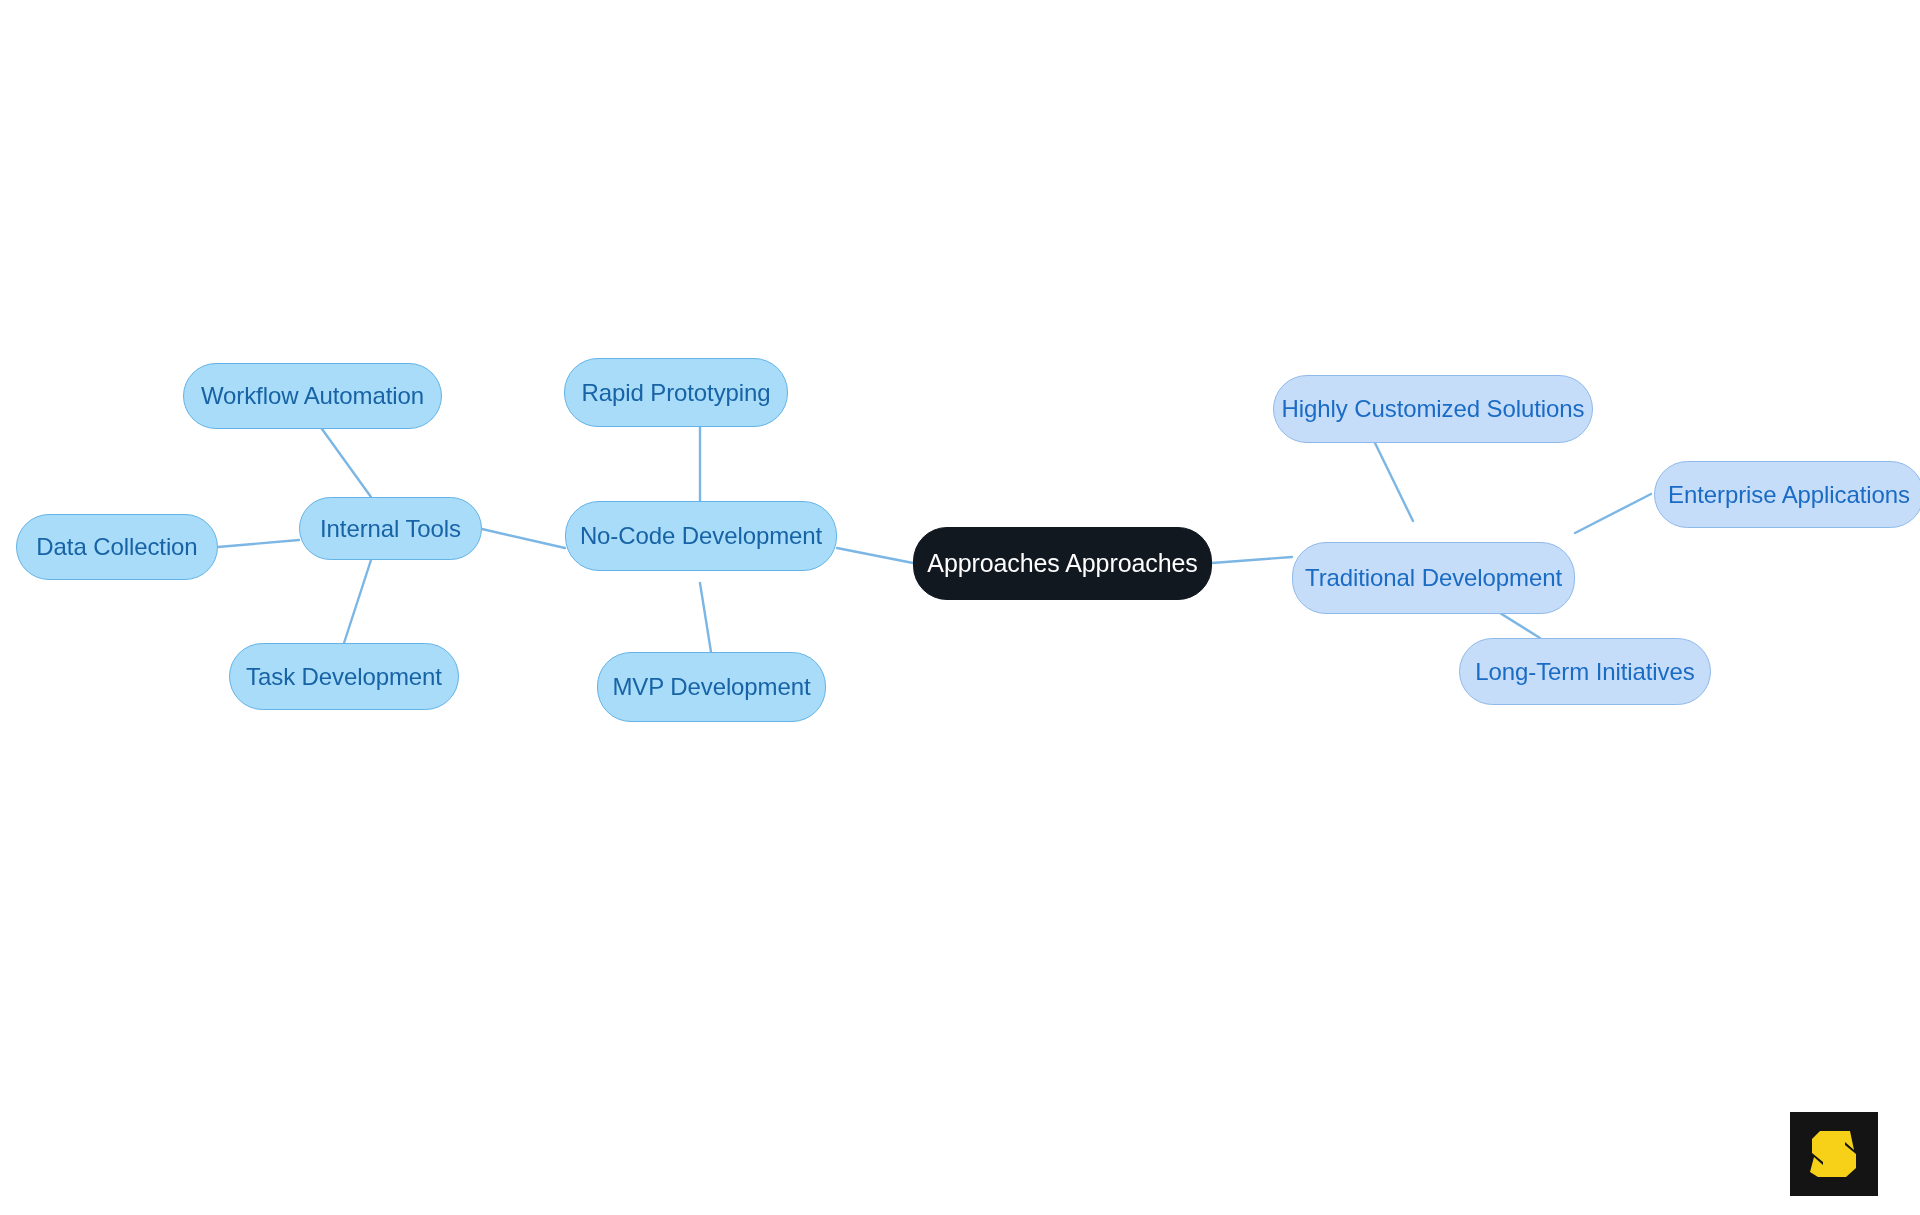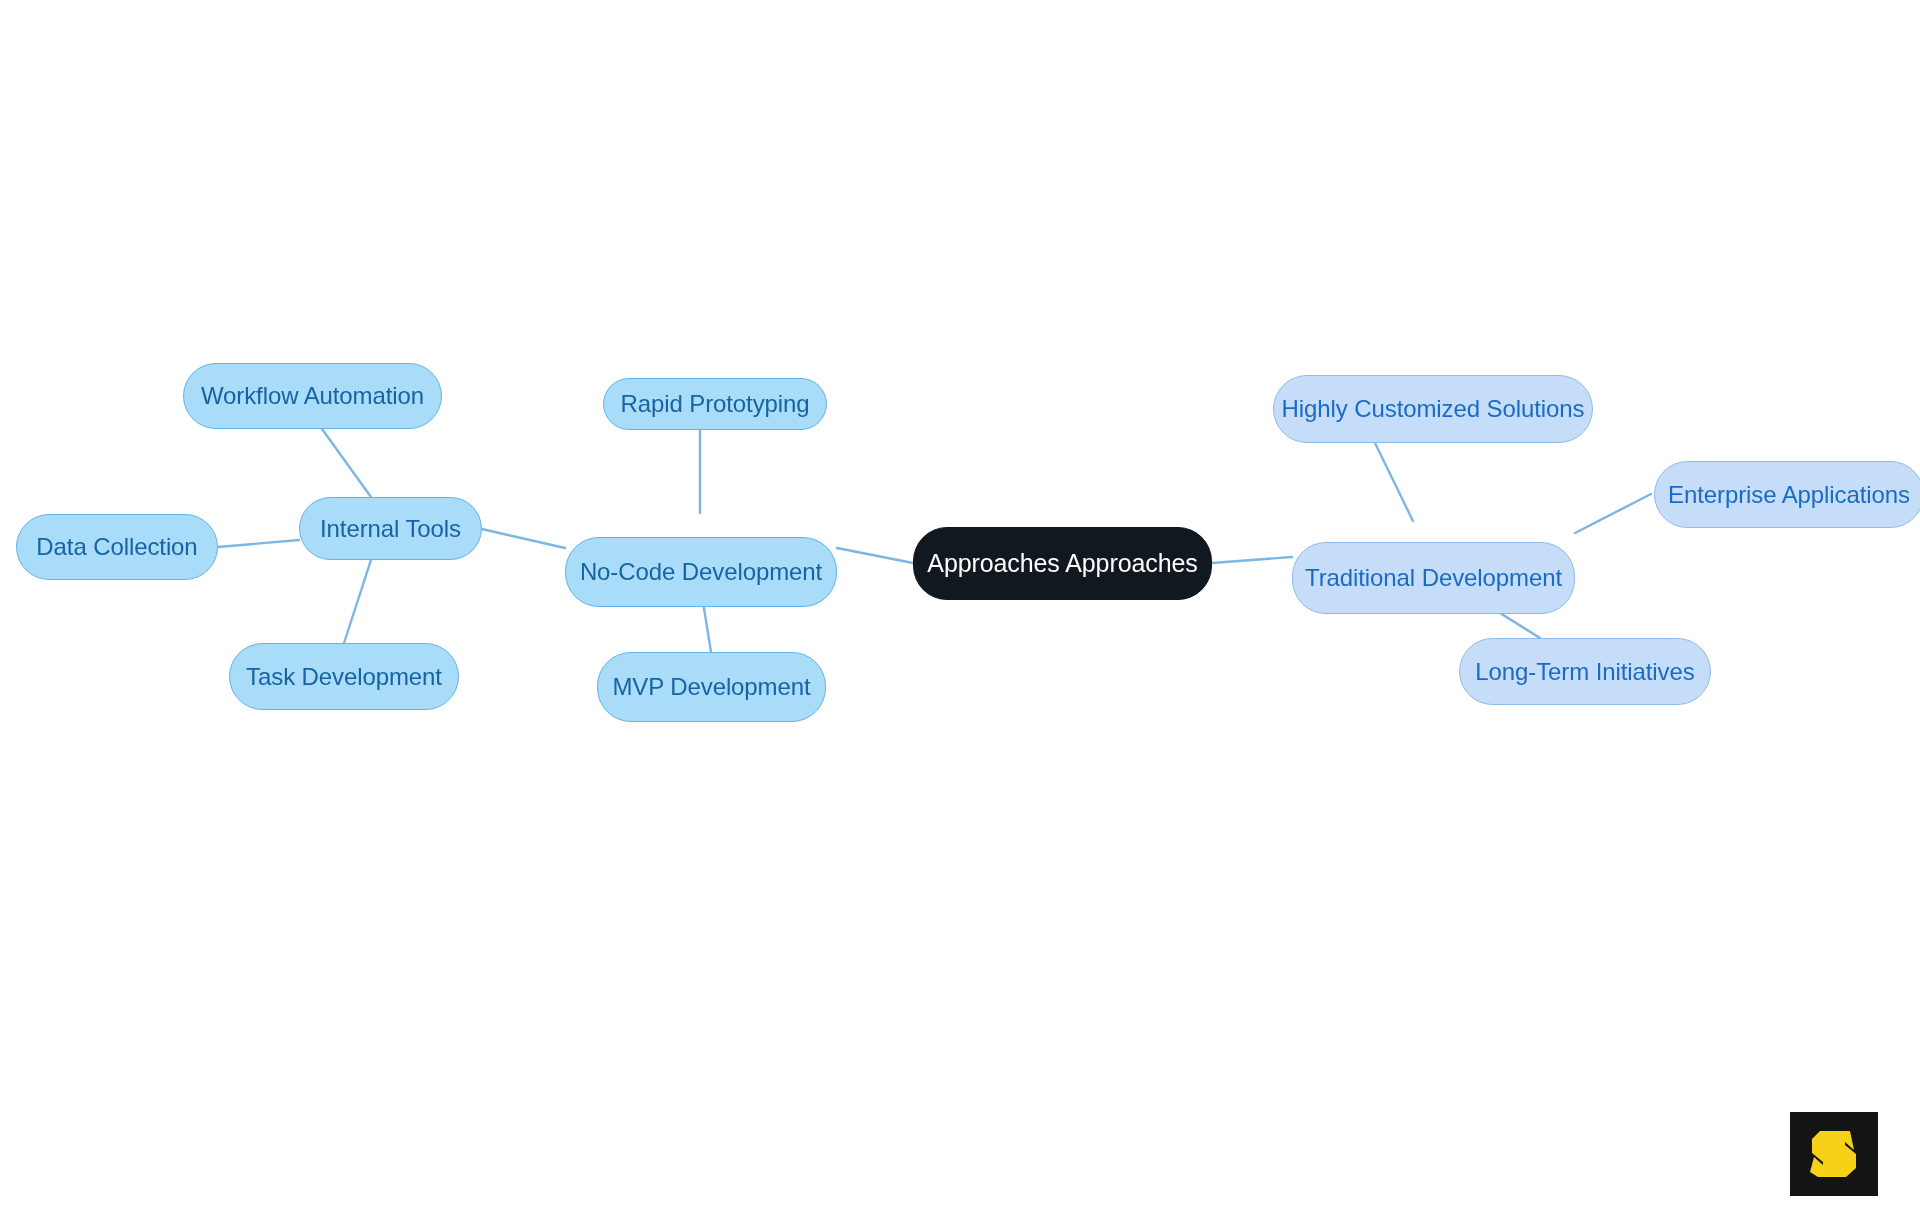--- a/index.html
+++ b/index.html
@@ -86,24 +86,24 @@
       <line x1="371" y1="560" x2="344" y2="643" stroke="#7cb6e4" stroke-width="2.4" stroke-linecap="round"></line>
       <line x1="1413" y1="521" x2="1375" y2="443" stroke="#7cb6e4" stroke-width="2.4" stroke-linecap="round"></line>
       <line x1="1575" y1="533" x2="1651" y2="494" stroke="#7cb6e4" stroke-width="2.4" stroke-linecap="round"></line>
       <line x1="1468" y1="593" x2="1540" y2="638" stroke="#7cb6e4" stroke-width="2.4" stroke-linecap="round"></line>
     </svg>
 
   <div id="nodes-layer">
       <div class="node node-root" style="left: 913px; top: 527px; width: 299px; height: 73px;">
         <span>Approaches Approaches</span>
       </div>
-      <div class="node node-branch-left" style="left: 565px; top: 537px; width: 272px; height: 70px;">
+      <div class="node node-branch-left" style="left: 565px; top: 501px; width: 272px; height: 70px;">
         <span>No-Code Development</span>
       </div>
-      <div class="node node-leaf-left" style="left: 603px; top: 358px; width: 224px; height: 52px; margin-top: 20px;">
+      <div class="node node-leaf-left" style="left: 564px; top: 358px; width: 224px; height: 69px;">
         <span>Rapid Prototyping</span>
       </div>
       <div class="node node-leaf-left" style="left: 597px; top: 652px; width: 229px; height: 70px;">
         <span>MVP Development</span>
       </div>
       <div class="node node-branch-left" style="left: 299px; top: 497px; width: 183px; height: 63px;">
         <span>Internal Tools</span>
       </div>
       <div class="node node-leaf-left" style="left: 183px; top: 363px; width: 259px; height: 66px;">
         <span>Workflow Automation</span>

